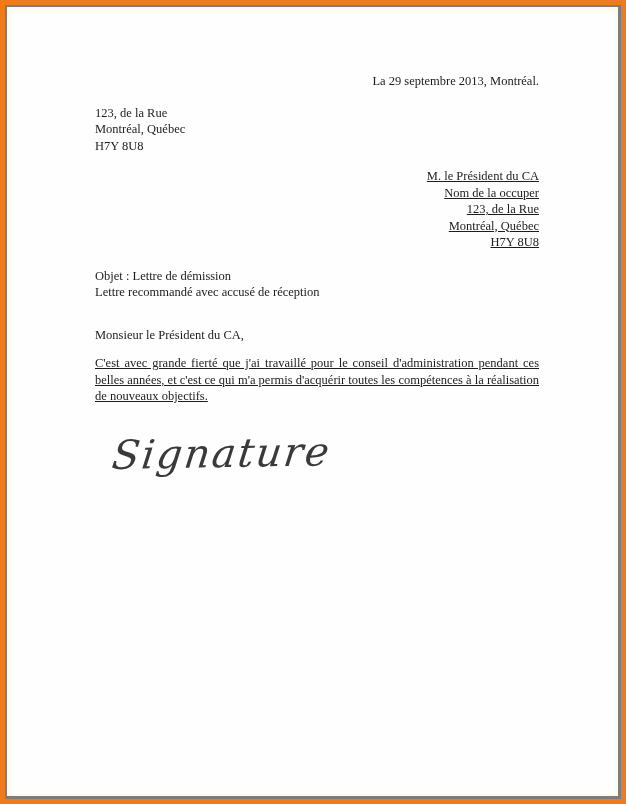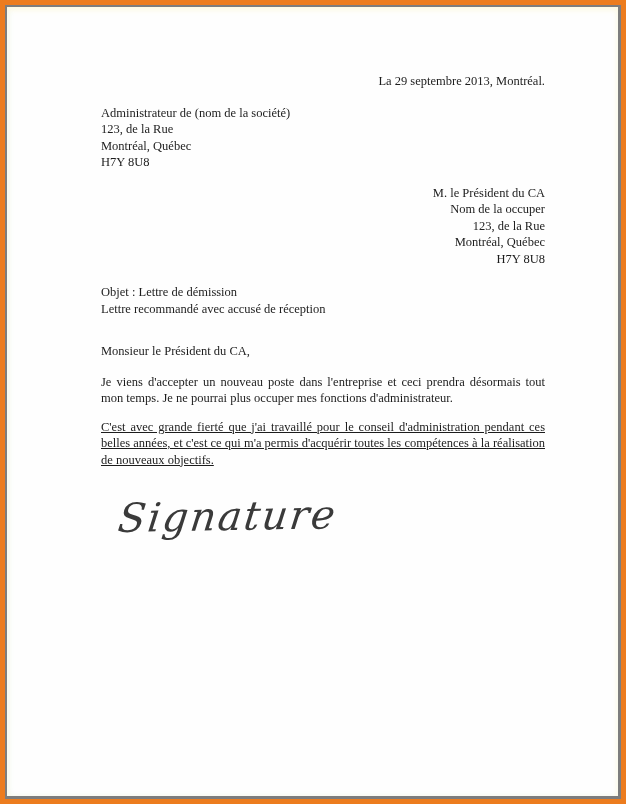--- a/index.html
+++ b/index.html
@@ -28,32 +28,32 @@
   }
   .content {
     box-sizing: border-box;
     width: 100%;
     height: 100%;
     padding: 66px 79px 0 88px;
     font-family: "Liberation Serif", "DejaVu Serif", serif;
     font-size: 12.5px;
     line-height: 16.5px;
     color: #1c1c1c;
-    margin-left: 6px;
   }
   .date-line {
     text-align: right;
     margin: 0 0 0 0;
   }
   .sender-block {
     margin-top: 15px;
   }
   .recipient-block {
     margin-top: 14px;
     text-align: right;
+    text-decoration: underline;
   }
   .subject-block {
     margin-top: 17px;
   }
   .salutation {
     margin-top: 26px;
   }
   .para {
     margin: 0;
     text-align: justify;
@@ -85,42 +85,40 @@
 </head>
 <body>
 
 <div class="frame">
   <div class="paper">
     <div class="content">
 
       <div class="date-line">La 29 septembre 2013, Montréal.</div>
 
       <div class="sender-block">
-        <span class="block-line">Administrateur de (nom de la société)</span>
         <span class="block-line">123, de la Rue</span>
         <span class="block-line">Montréal, Québec</span>
         <span class="block-line">H7Y 8U8</span>
       </div>
 
       <div class="recipient-block">
         <span class="block-line">M. le Président du CA</span>
         <span class="block-line">Nom de la occuper</span>
         <span class="block-line">123, de la Rue</span>
         <span class="block-line">Montréal, Québec</span>
         <span class="block-line">H7Y 8U8</span>
       </div>
 
       <div class="subject-block">
         <span class="block-line">Objet : Lettre de démission</span>
         <span class="block-line">Lettre recommandé avec accusé de réception</span>
       </div>
 
       <div class="salutation">Monsieur le Président du CA,</div>
 
-      <p class="para para-2">Je viens d'accepter un nouveau poste dans l'entreprise et ceci prendra désormais tout mon temps. Je ne pourrai plus occuper mes fonctions d'administrateur.</p>
       <p class="para para-3">C'est avec grande fierté que j'ai travaillé pour le conseil d'administration pendant ces belles années, et c'est ce qui m'a permis d'acquérir toutes les compétences à la réalisation de nouveaux objectifs.</p>
 
 
       <div class="signature">Signature</div>
 
     </div>
   </div>
 </div>
 
 </body></html>

